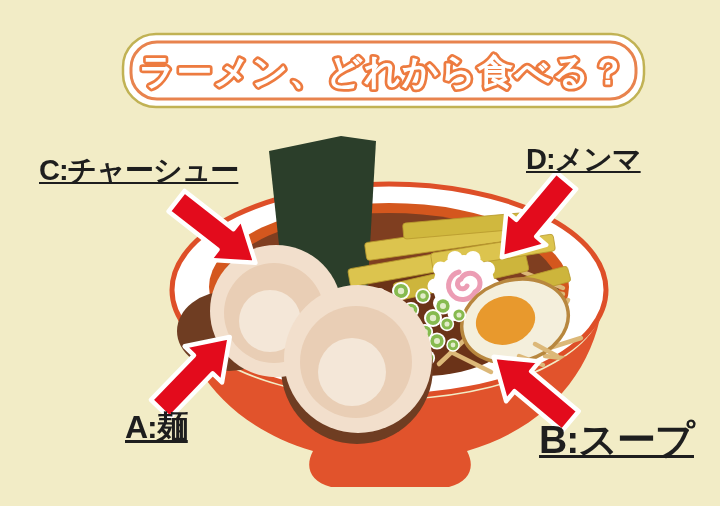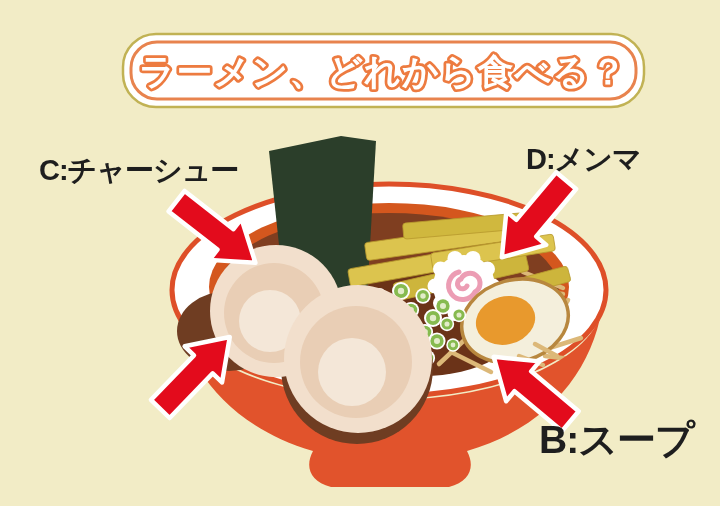--- a/index.html
+++ b/index.html
@@ -1,21 +1,21 @@
 <!DOCTYPE html>
 <html><head>
 <meta charset="utf-8">
 <style>
   html,body{margin:0;padding:0;}
   body{width:720px;height:506px;overflow:hidden;background:#F2ECC6;
        font-family:"Liberation Sans","DejaVu Sans",sans-serif;}
   .stage{position:relative;width:720px;height:506px;margin-left:23px;}
   .stage svg{position:absolute;left:0;top:0;}
   .food-label{position:absolute;color:#1E1E1E;font-weight:600;
-              letter-spacing:-1px;white-space:nowrap;line-height:1;}
+              letter-spacing:-1px;white-space:nowrap;line-height:1;text-decoration:underline;}
   .lbl-c{left:16px;top:156px;font-size:29px;}
   .lbl-d{left:503px;top:145px;font-size:29px;text-align:right;}
   .lbl-a{left:102px;top:411px;font-size:32px;}
   .lbl-b{left:516px;top:420px;font-size:39px;}
 </style>
 </head>
 <body>
 
 <div class="stage">
 
@@ -155,15 +155,16 @@
   <g stroke="#FFFFFF" stroke-width="4.5" stroke-linejoin="round" fill="#E30B1C">
     <use href="#arrowShape" transform="translate(193,232) rotate(38)"></use>
     <use href="#arrowShape" transform="translate(511,219) rotate(130)"></use>
     <use href="#arrowShape" transform="translate(172,373) rotate(-46)"></use>
     <use href="#arrowShape" transform="translate(509,389) rotate(-140)"></use>
   </g>
 </svg>
 
 <div class="food-label lbl-c">C:チャーシュー</div>
 <div class="food-label lbl-d">D:メンマ</div>
+<div class="food-label lbl-a">A:麺</div>
 <div class="food-label lbl-b">B:スープ</div>
 
 </div>
 
 </body></html>

